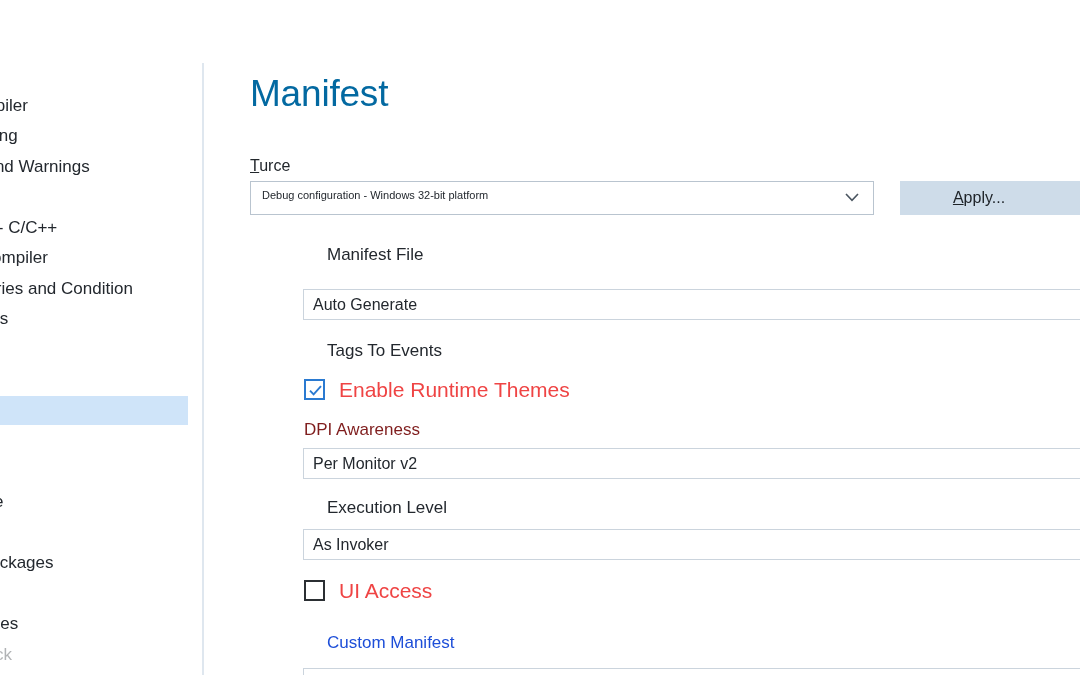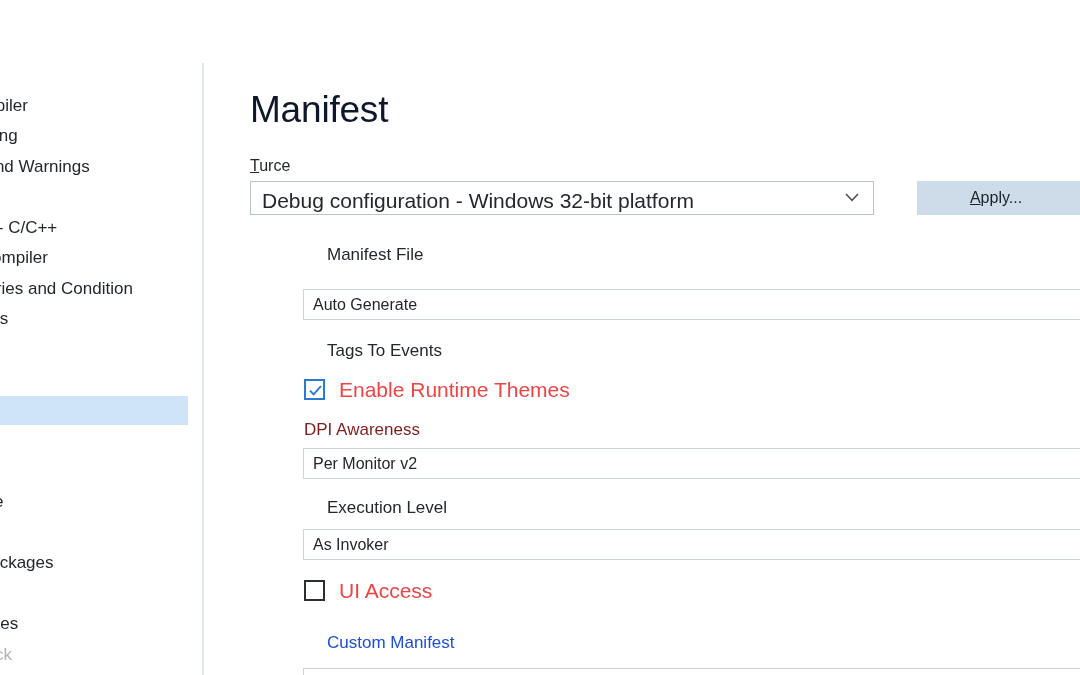--- a/index.html
+++ b/index.html
@@ -103,24 +103,24 @@
     left: 204px;
     top: 59px;
     width: 876px;
     height: 616px;
     overflow: hidden;
     background: #ffffff;
   }
   .page-title {
     position: absolute;
     left: 46px;
-    top: 30px;
+    top: 14px;
     font-size: 37px;
     font-weight: 400;
-    color: #0f172a;
+    color: #0369a1;
     letter-spacing: -0.2px;
   }
 
   .target-label {
     position: absolute;
     left: 46px;
     top: 98px;
     font-size: 16px;
     color: #22272c;
   }
@@ -133,21 +133,21 @@
     width: 624px;
     height: 34px;
     border: 1px solid #b9c4cf;
     background: #ffffff;
     box-sizing: border-box;
   }
   .combo-text {
     position: absolute;
     left: 11px;
     top: 7px;
-    font-size: 21px;
+    font-size: 11px;
     color: #23282e;
     white-space: nowrap;
   }
   .combo-arrow {
     position: absolute;
     right: 14px;
     top: 11px;
     width: 14px;
     height: 9px;
   }
@@ -159,21 +159,21 @@
     height: 34px;
     background: #cedce9;
     border: none;
     box-sizing: border-box;
     font-family: "Liberation Sans", sans-serif;
     font-size: 16px;
     color: #1d2227;
     cursor: default;
     padding: 0;
   }
-  .btn-apply { left: 713px; width: 150px; padding-left: 8px; }
+  .btn-apply { left: 696px; width: 150px; padding-left: 8px; }
   .btn-save  { left: 821px; width: 130px; }
   .btn u { text-decoration: underline; }
 
   
   .group {
     position: absolute;
   }
   .group-head {
     position: relative;
     height: 22px;

